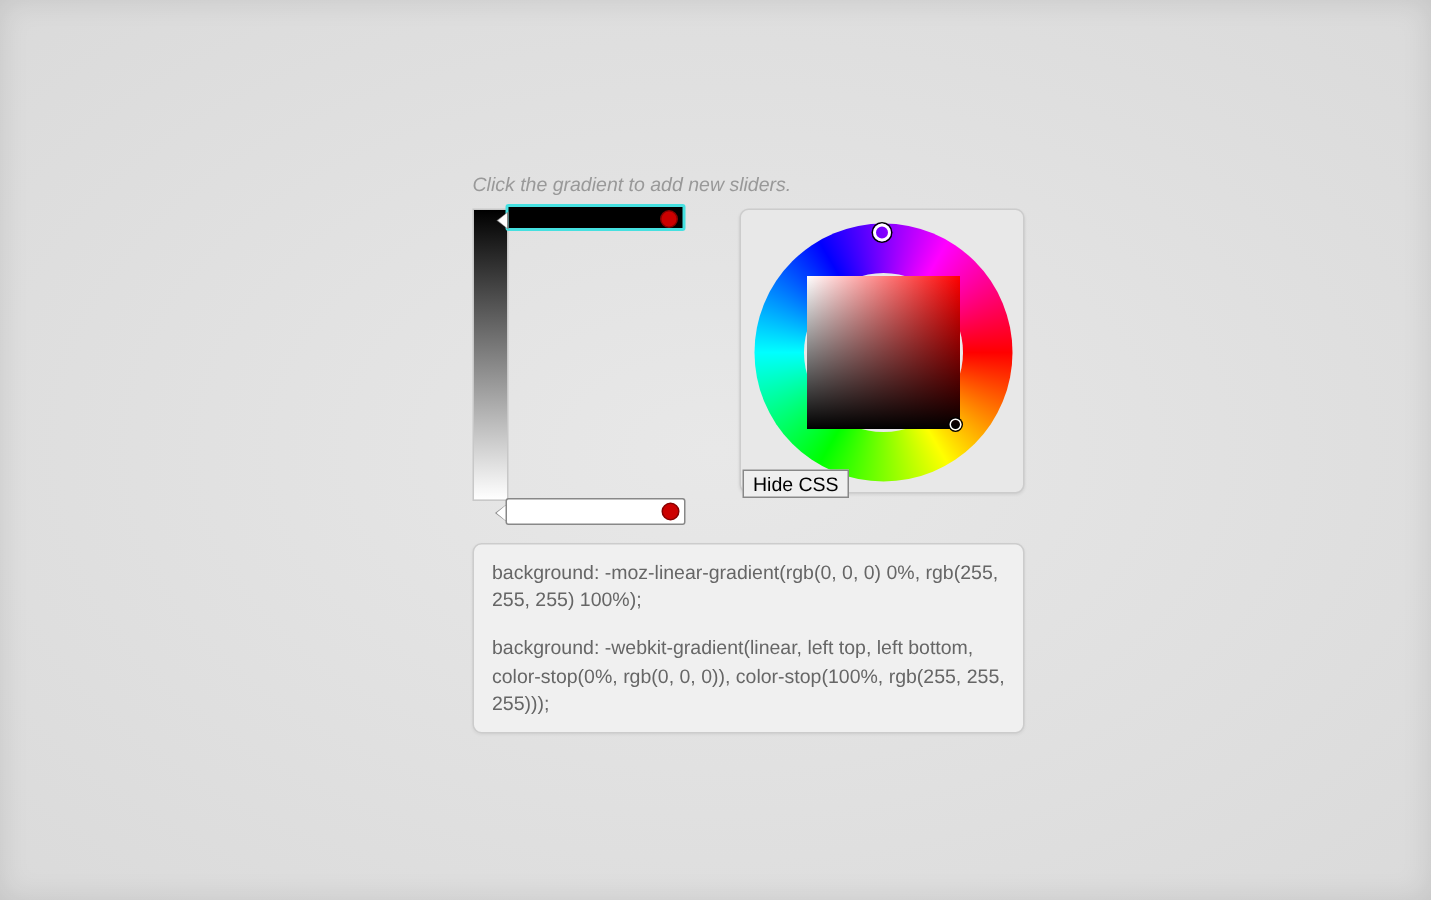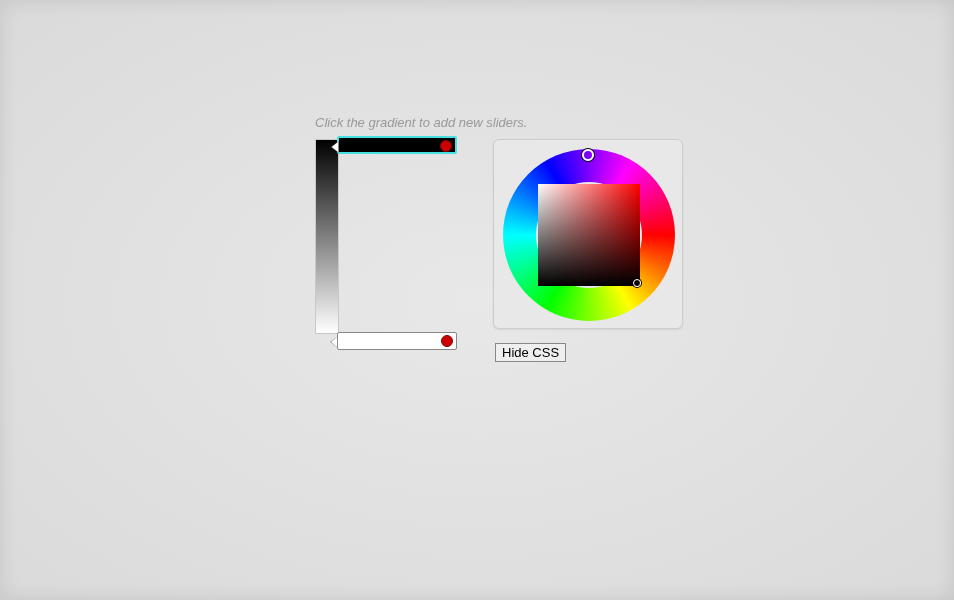--- a/index.html
+++ b/index.html
@@ -148,21 +148,21 @@
       width: 8px;
       height: 8px;
       border: 1px solid #fff;
       border-radius: 50%;
       box-shadow: 0 0 0 1px #000;
       cursor: grab;
     }
     .hide-css-btn {
       position: absolute;
       left: 180px;
-      top: 228px;
+      top: 198px;
       font-size: 13px;
       padding: 1px 6px;
       background: #efefef;
       border: 1px solid #888;
       cursor: pointer;
       font-family: Arial, sans-serif;
     }
     .css-output {
       margin-top: 6px;
       width: 368px;
@@ -213,13 +213,17 @@
         <div class="hue-ring-inner"></div>
       </div>
       <div class="hue-marker"></div>
       <div class="sv-square"></div>
       <div class="sv-marker"></div>
     </div>
   </div>
 
   <button class="hide-css-btn">Hide CSS</button>
 
+  <div class="css-output">
+    <p>background: -moz-linear-gradient(rgb(0, 0, 0) 0%, rgb(255, 255, 255) 100%);</p>
+    <p>background: -webkit-gradient(linear, left top, left bottom, color-stop(0%, rgb(0, 0, 0)), color-stop(100%, rgb(255, 255, 255)));</p>
+  </div>
 </div>
 
 </body></html>

